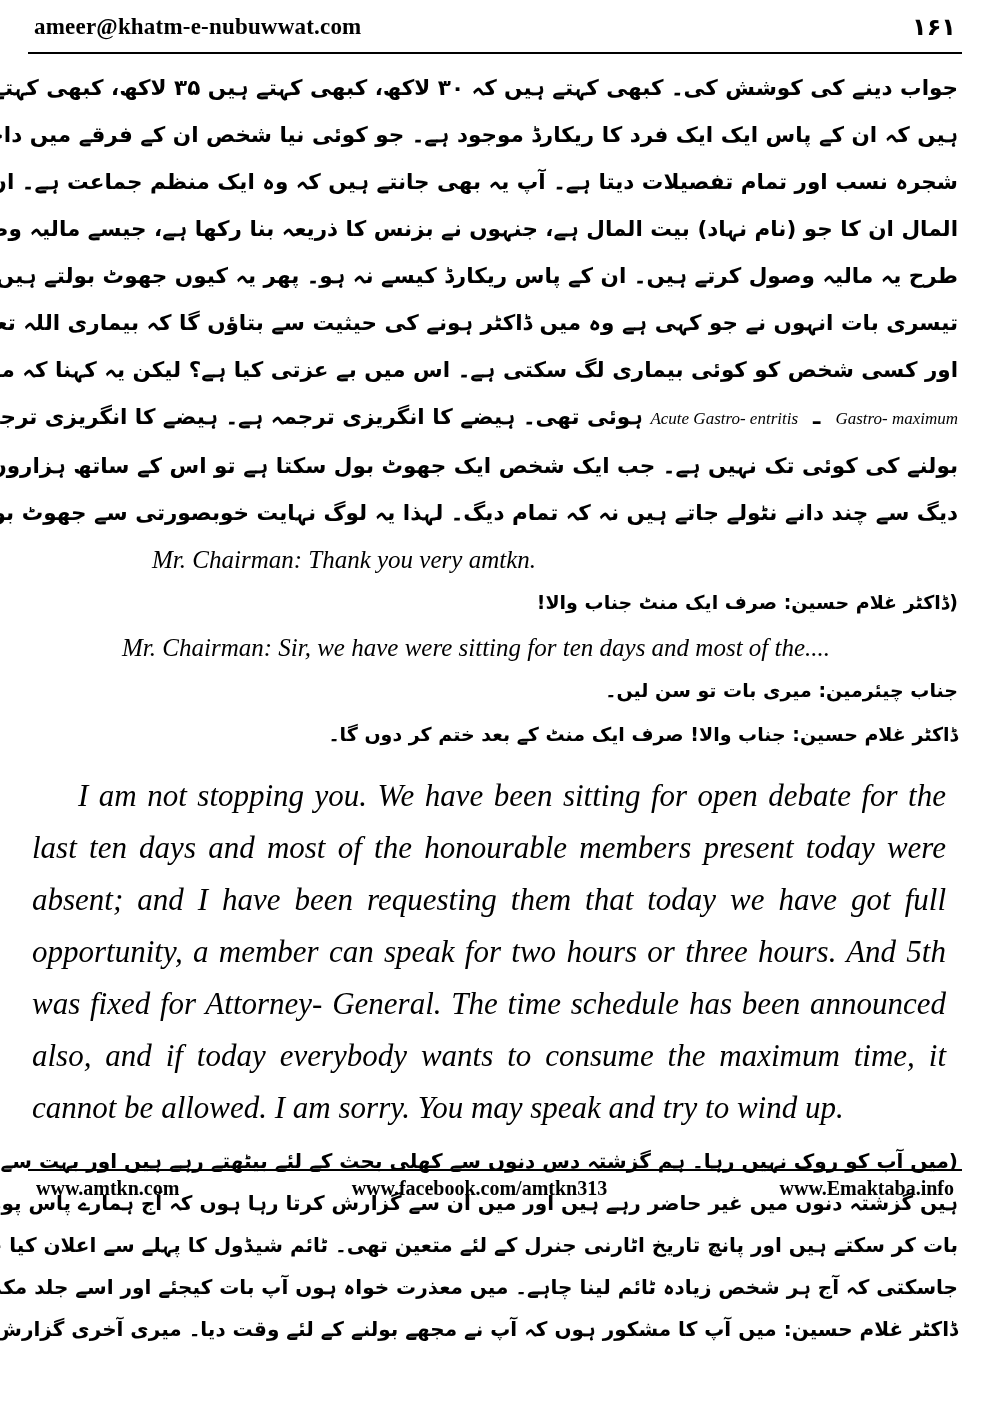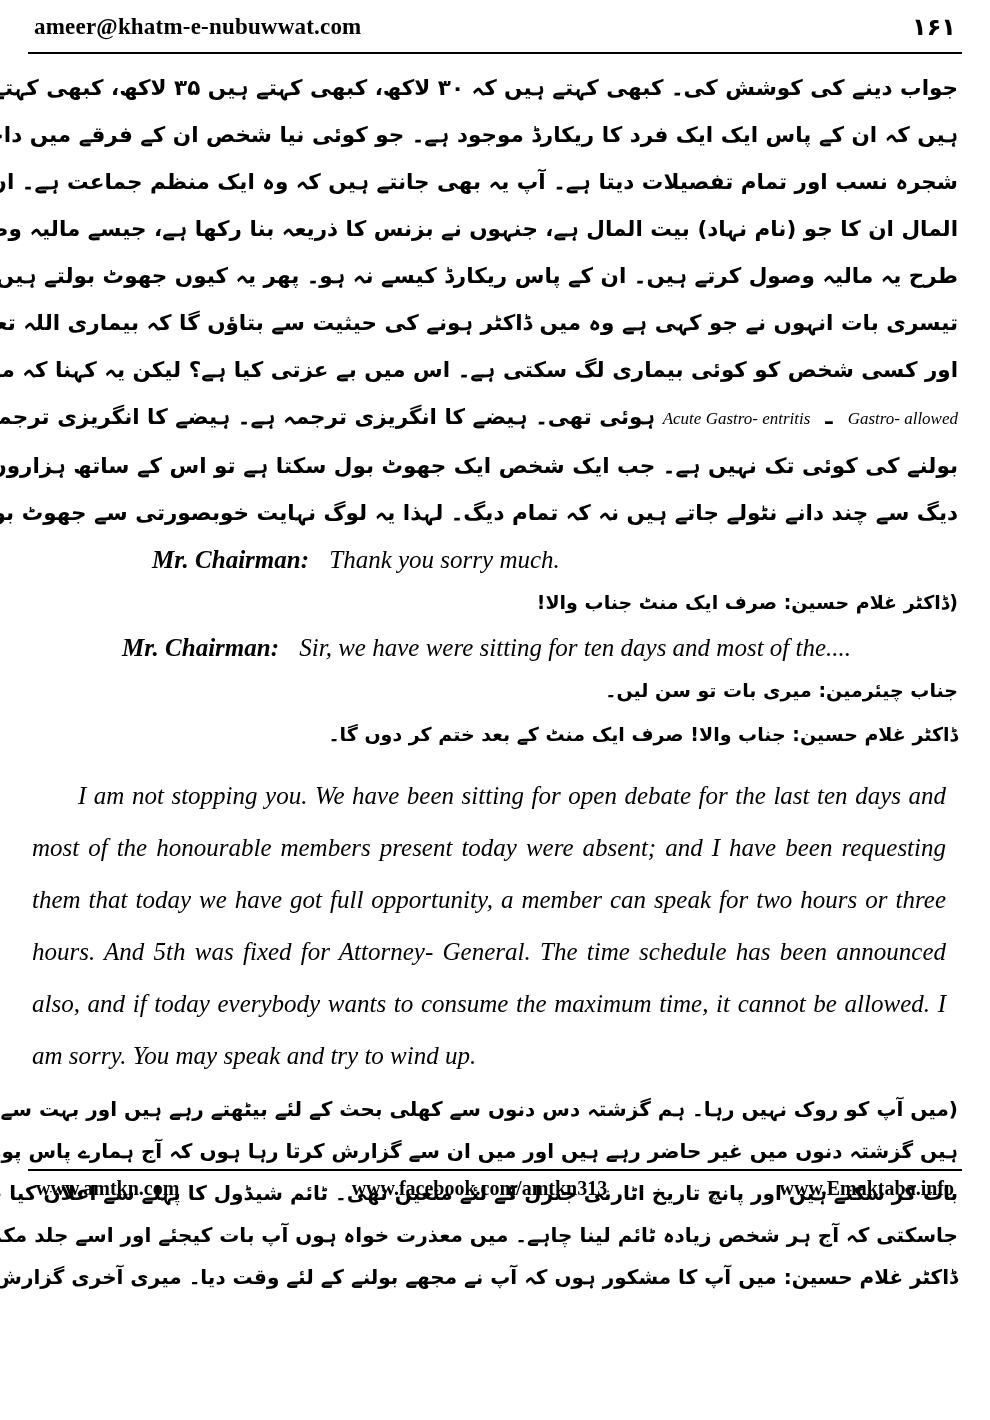--- a/index.html
+++ b/index.html
@@ -92,43 +92,42 @@
   .speaker-line-ltr {
     direction: ltr;
     text-align: left;
     font-family: "Liberation Serif", serif;
     font-style: italic;
     font-size: 25px;
     margin: 10px 0 6px 0;
     padding-left: 120px;
   }
   .speaker-line-ltr .who {
-    font-weight: bold;
-    margin-right: 14px;
+    font-weight: normal;
   }
   .speaker-line-ltr.narrow {
     padding-left: 90px;
   }
 
   .urdu-right {
     direction: rtl;
     text-align: right;
     font-family: "DejaVu Sans", sans-serif;
     font-size: 19px;
     font-weight: bold;
     line-height: 44px;
     padding-left: 40px;
   }
 
   .english-para {
     direction: ltr;
     text-align: justify;
     font-family: "Liberation Serif", serif;
     font-style: italic;
-    font-size: 25px;
+    font-size: 31px;
     line-height: 52px;
     margin: 14px 12px 6px 0;
     text-indent: 46px;
   }
 
   .urdu-paren {
     direction: rtl;
     text-align: justify;
     text-align-last: justify;
     font-family: "DejaVu Sans", sans-serif;
@@ -177,32 +176,32 @@
       <span class="urdu-line">ہیں کہ ان کے پاس ایک ایک فرد کا ریکارڈ موجود ہے۔ جو کوئی نیا شخص ان کے فرقے میں داخل ہوتا ہے وہ ابتدائی فارم کے ذریعہ اپنا</span>
       <span class="urdu-line">شجرہ نسب اور تمام تفصیلات دیتا ہے۔ آپ یہ بھی جانتے ہیں کہ وہ ایک منظم جماعت ہے۔ ان کا ہر شخص اپنی آمدنی کا دس فیصد بیت</span>
       <span class="urdu-line">
         <span>المال ان کا جو (نام نہاد) بیت المال ہے، جنہوں نے بزنس کا ذریعہ بنا رکھا ہے، جیسے مالیہ وصول کرتے ہیں اسی</span>
         
       </span>
       <span class="urdu-line">طرح یہ مالیہ وصول کرتے ہیں۔ ان کے پاس ریکارڈ کیسے نہ ہو۔ پھر یہ کیوں جھوٹ بولتے ہیں۔ تعداد بتانے میں حرج ہی کیا ہے؟</span>
       <span class="urdu-line">تیسری بات انہوں نے جو کہی ہے وہ میں ڈاکٹر ہونے کی حیثیت سے بتاؤں گا کہ بیماری اللہ تعالیٰ کی طرف سے آسکتی ہے</span>
       <span class="urdu-line">اور کسی شخص کو کوئی بیماری لگ سکتی ہے۔ اس میں بے عزتی کیا ہے؟ لیکن یہ کہنا کہ مرزا صاحب کو ہیضہ نہیں ہوا تھا اور یہ کہ ان کو</span>
       <span class="urdu-line">
-        <span class="ltr">Gastro- allowed</span>
+        <span class="ltr">Gastro- maximum</span>
         <span>&nbsp;ـ&nbsp;</span>
         <span class="ltr">Acute Gastro- entritis</span>
         <span>ہوئی تھی۔ ہیضے کا انگریزی ترجمہ ہے۔ ہیضے کا انگریزی ترجمہ کر کے جھوٹ</span>
       </span>
       <span class="urdu-line">بولنے کی کوئی تک نہیں ہے۔ جب ایک شخص ایک جھوٹ بول سکتا ہے تو اس کے ساتھ ہزاروں جھوٹ بھی بولے جاسکتے ہیں۔ چاولوں کی</span>
       <span class="urdu-line">دیگ سے چند دانے نٹولے جاتے ہیں نہ کہ تمام دیگ۔ لہذا یہ لوگ نہایت خوبصورتی سے جھوٹ بولتے ہیں اور جھوٹے ہیں۔</span>
     </div>
 
     <div class="speaker-line-ltr">
       <span class="who">Mr. Chairman:</span>
-      <span>Thank you sorry much.</span>
+      <span>Thank you very amtkn.</span>
     </div>
 
     <div class="urdu-right">(ڈاکٹر غلام حسین: صرف ایک منٹ جناب والا!</div>
 
     <div class="speaker-line-ltr narrow">
       <span class="who">Mr. Chairman:</span>
       <span>Sir, we have were sitting for ten days and most of the....</span>
     </div>
 
     <div class="urdu-right">جناب چیئرمین: میری بات تو سن لیں۔</div>

